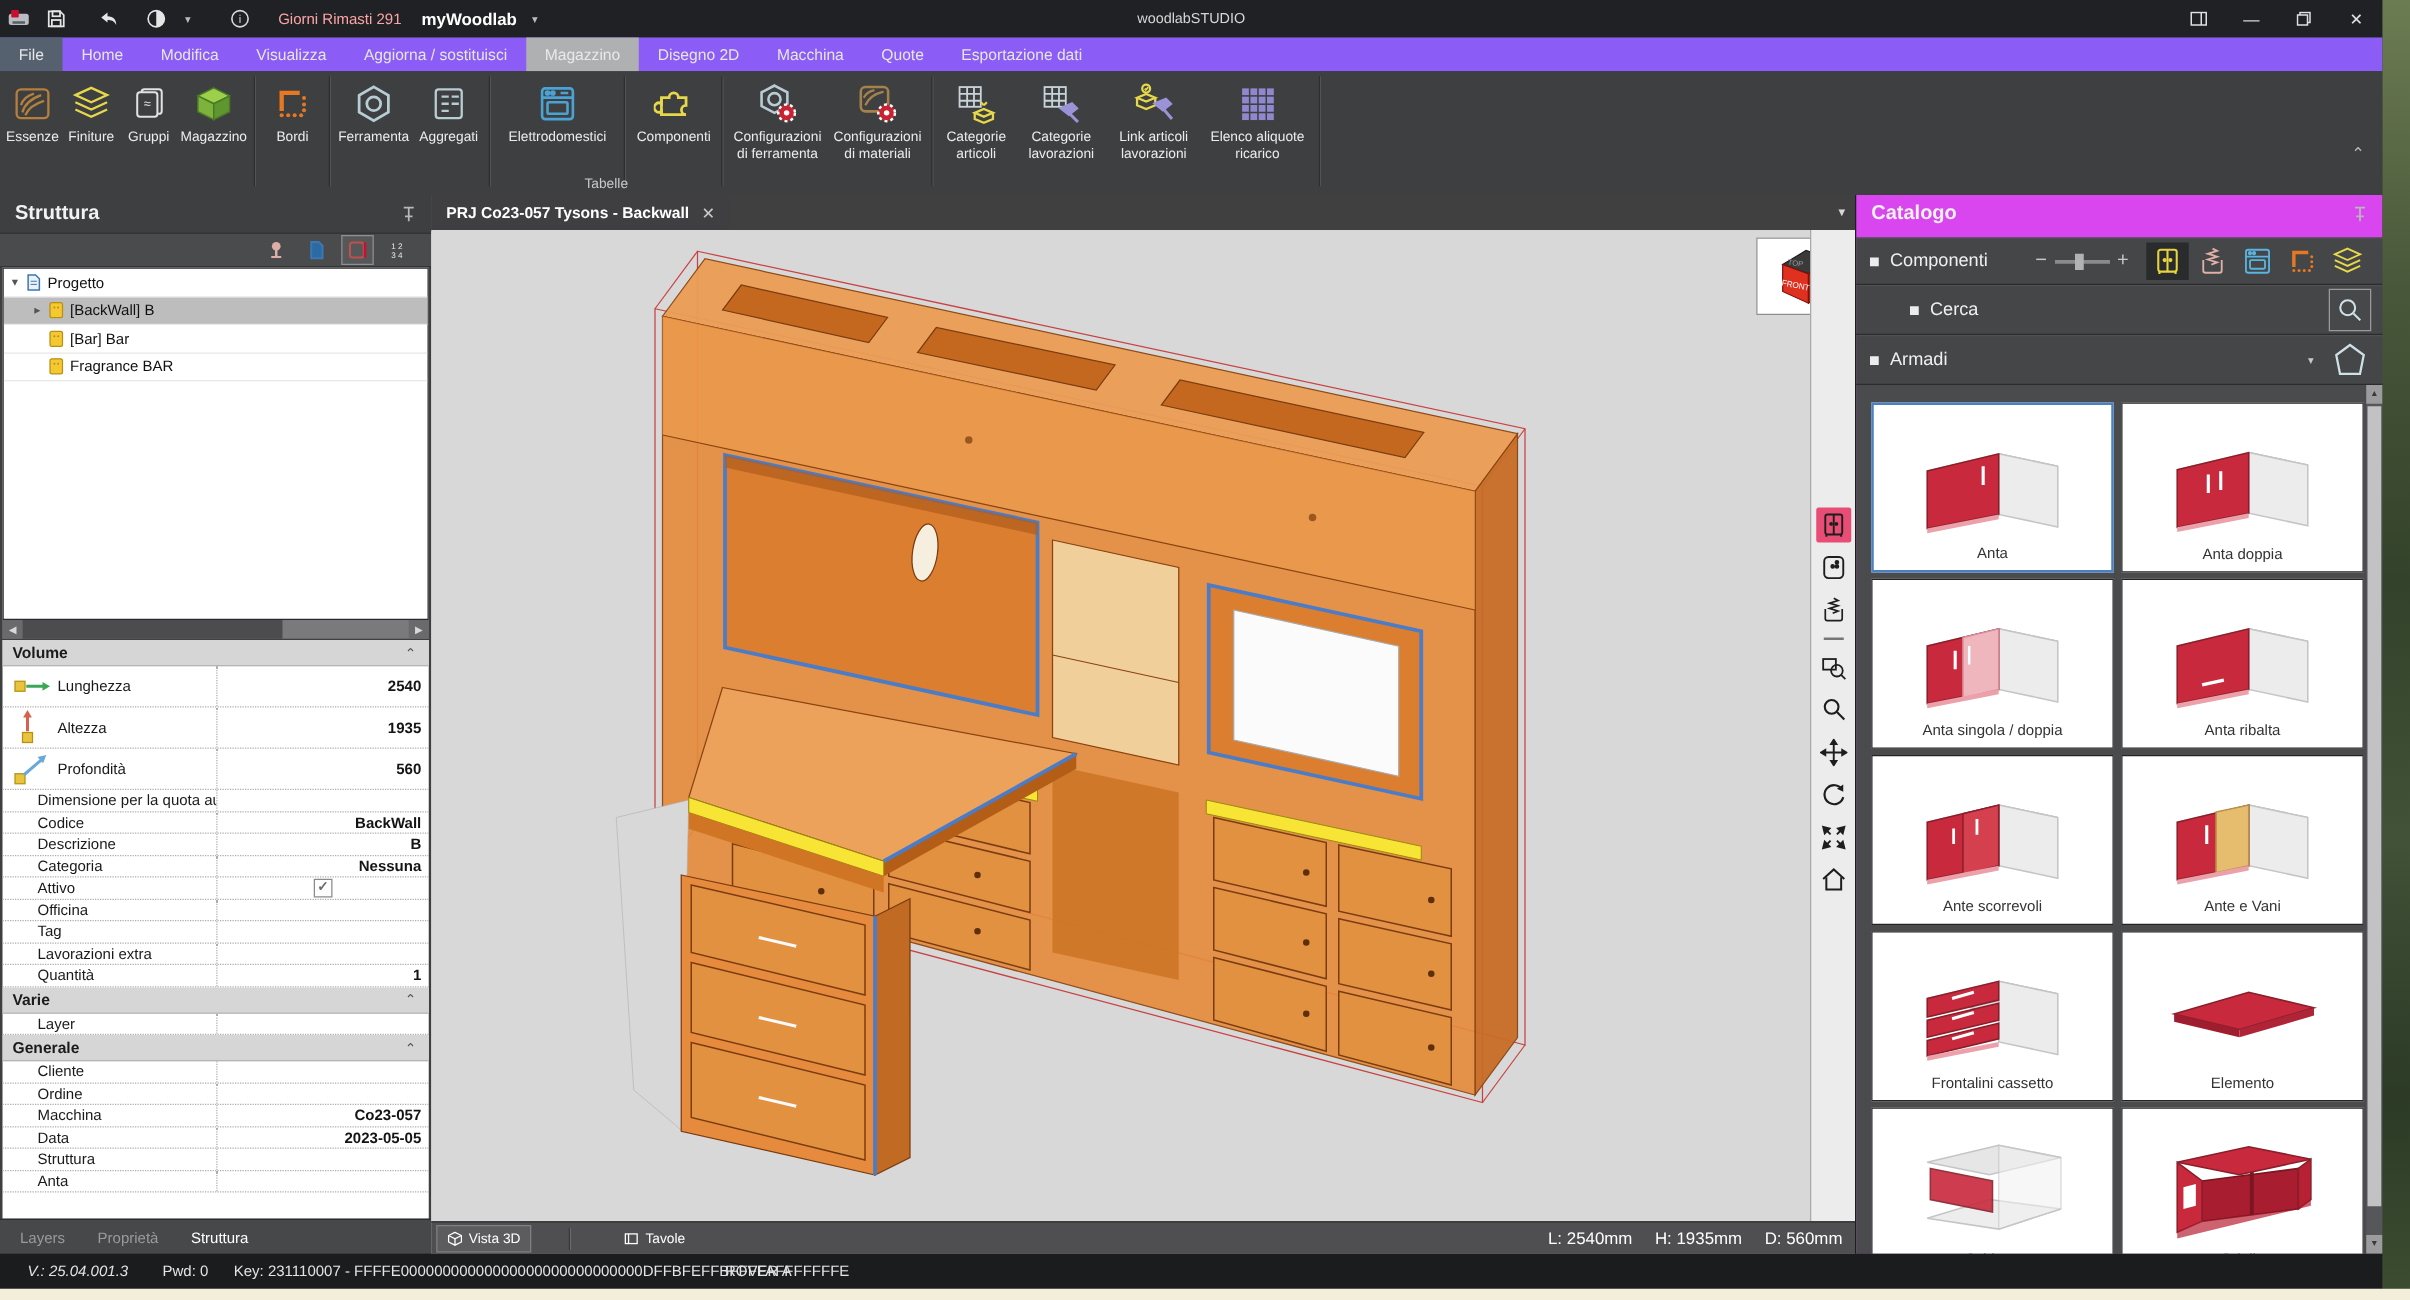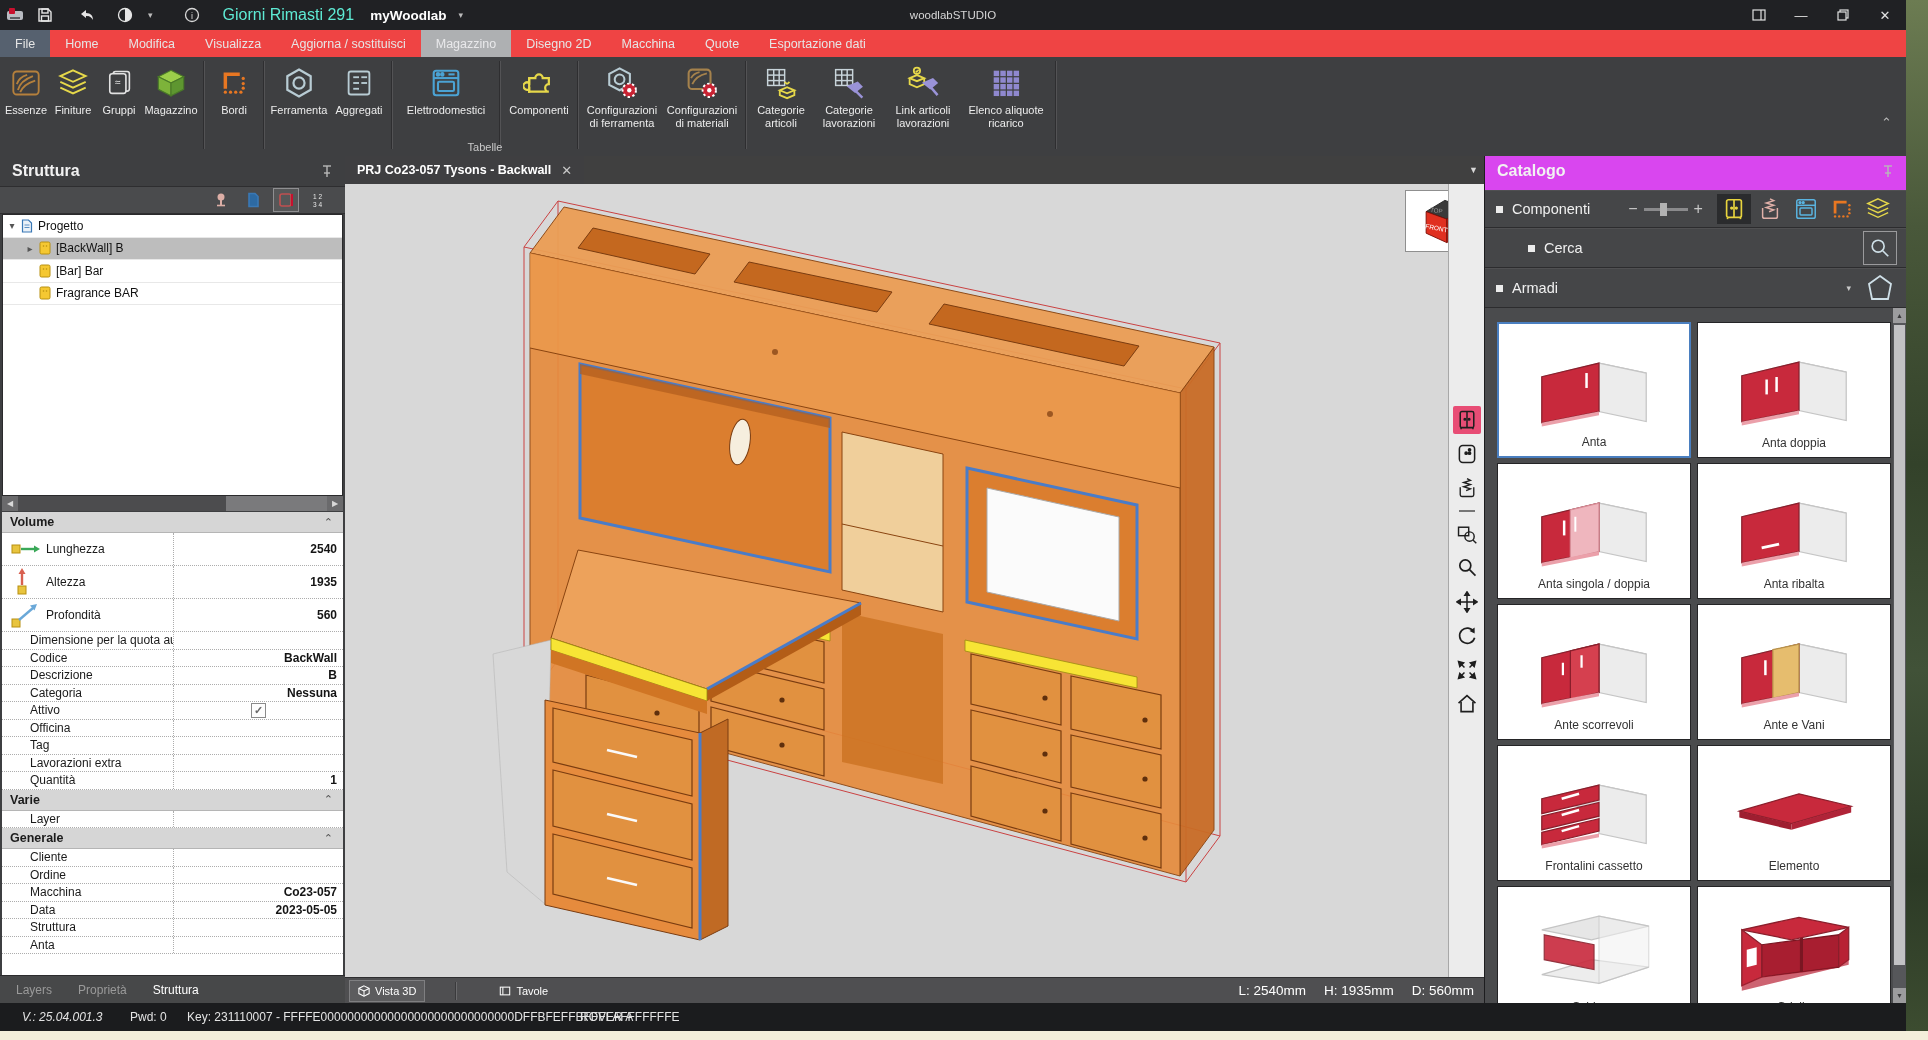--- a/index.html
+++ b/index.html
@@ -5,29 +5,29 @@
   html,body{margin:0;padding:0;}
   body{width:1928px;height:1040px;position:relative;overflow:hidden;
        font-family:"Liberation Sans",sans-serif;background:#2f3d26;}
   .abs{position:absolute;}
   svg{display:block;}
 
   
   .titlebar{left:0;top:0;width:1906px;height:30px;background:#202124;
             display:flex;align-items:center;gap:0;color:#e8e8e8;}
   .tb-ico{width:30px;height:30px;display:flex;align-items:center;justify-content:center;}
-  .tb-txt{font-size:16px;color:#5eead4;margin:0 6px;white-space:nowrap;}
+  .tb-txt{font-size:12px;color:#fca5a5;margin:0 6px;white-space:nowrap;}
   .tb-app{font-size:13.5px;font-weight:bold;color:#fff;margin:0 4px 0 10px;}
   .tb-caret{color:#bbb;font-size:9px;margin:0 8px;}
   .tb-center{position:absolute;left:50%;transform:translateX(-50%);font-size:11.5px;color:#d6d6d6;}
   .tb-right{position:absolute;right:0;top:0;height:30px;display:flex;}
   .tb-winbtn{width:42px;height:30px;display:flex;align-items:center;justify-content:center;color:#e0e0e0;font-size:13px;}
 
   
-  .menubar{left:0;top:30px;width:1906px;height:27px;background:#ef4444;display:flex;align-items:stretch;}
+  .menubar{left:0;top:30px;width:1906px;height:27px;background:#8b5cf6;display:flex;align-items:stretch;}
   .mtab{display:flex;align-items:center;padding:0 15px;font-size:12.5px;color:#e6e6e6;white-space:nowrap;}
   .mtab-file{background:#56616f;}
   .mtab-active{background:#aeb0b2;color:#e9e9eb;}
 
   
   .ribbon{left:0;top:57px;width:1906px;height:99px;background:#3e3f41;border-bottom:1px solid #29292b;}
   .rib-row{position:absolute;left:2px;top:4px;display:flex;align-items:flex-start;}
   .rib-btn{display:flex;flex-direction:column;align-items:center;padding-top:4px;}
   .rib-btn .ric{height:36px;display:flex;align-items:center;justify-content:center;}
   .rib-lbl{font-size:11px;color:#ececec;text-align:center;line-height:1.15;margin-top:3px;}

